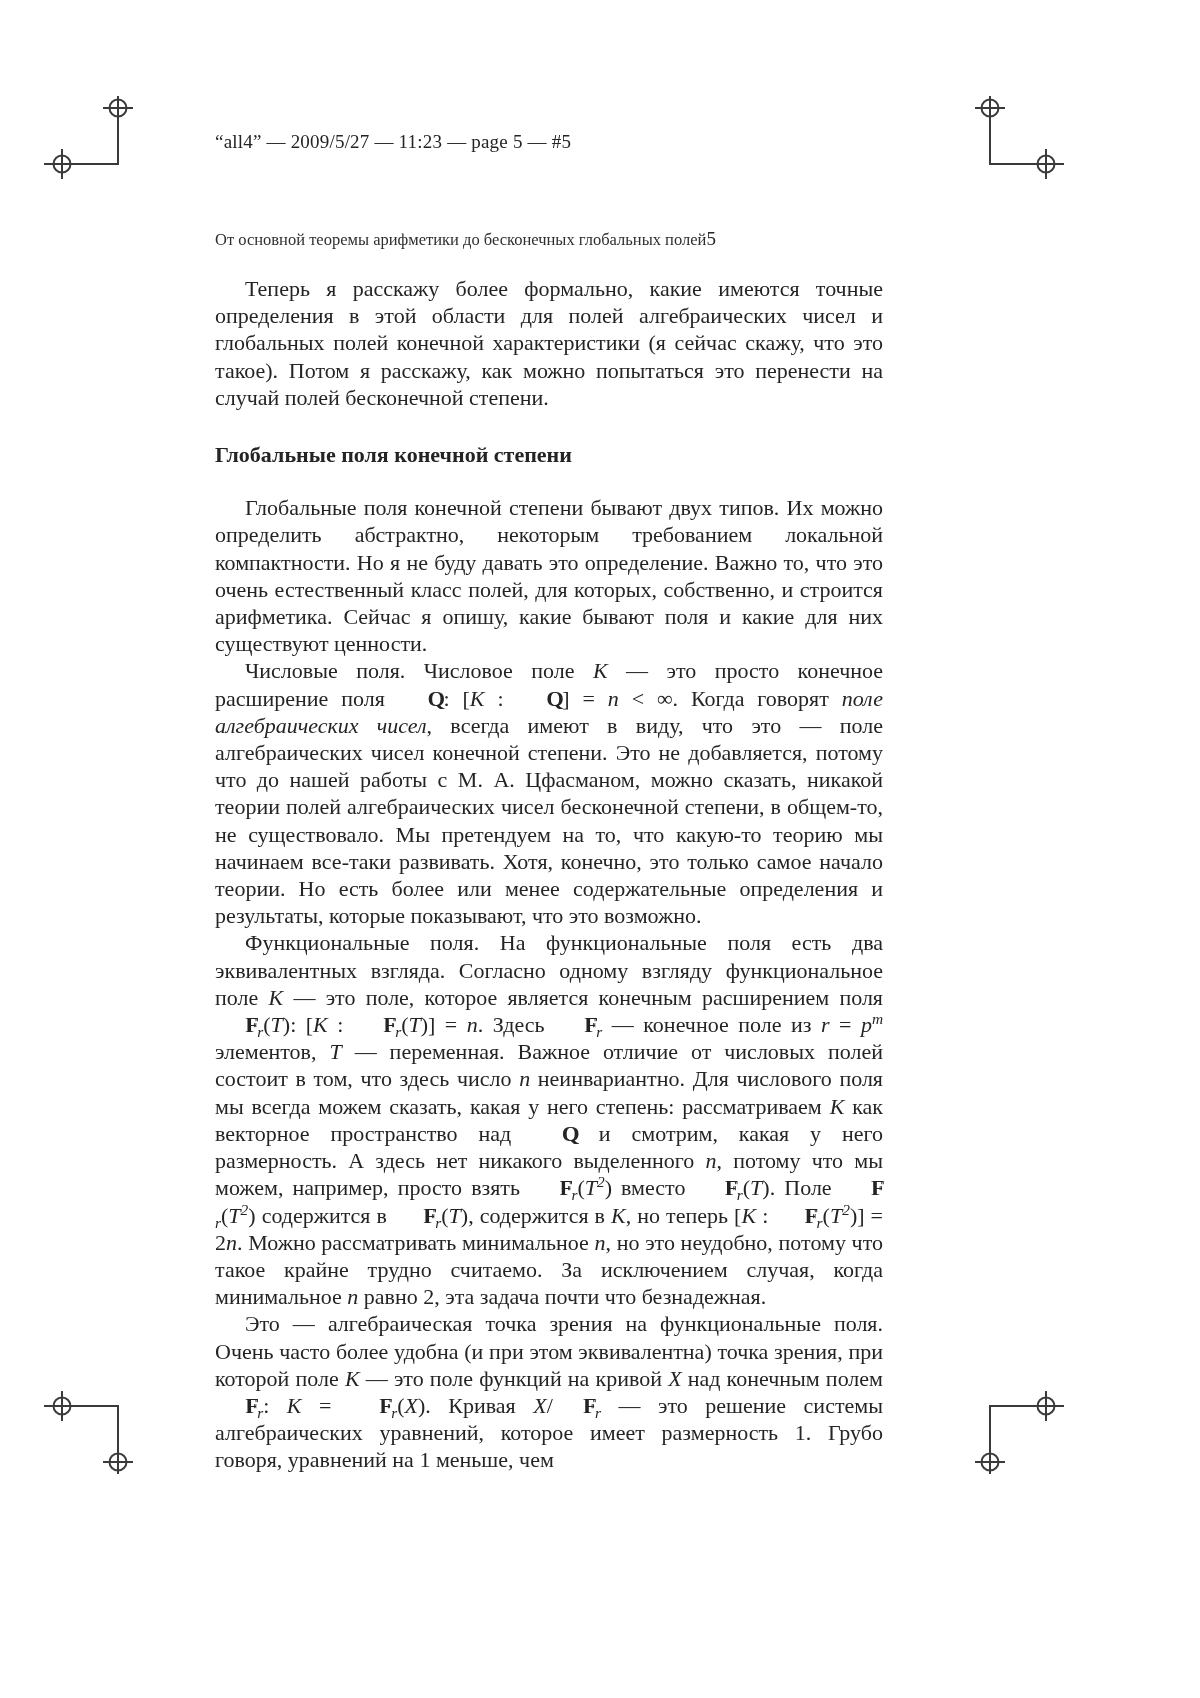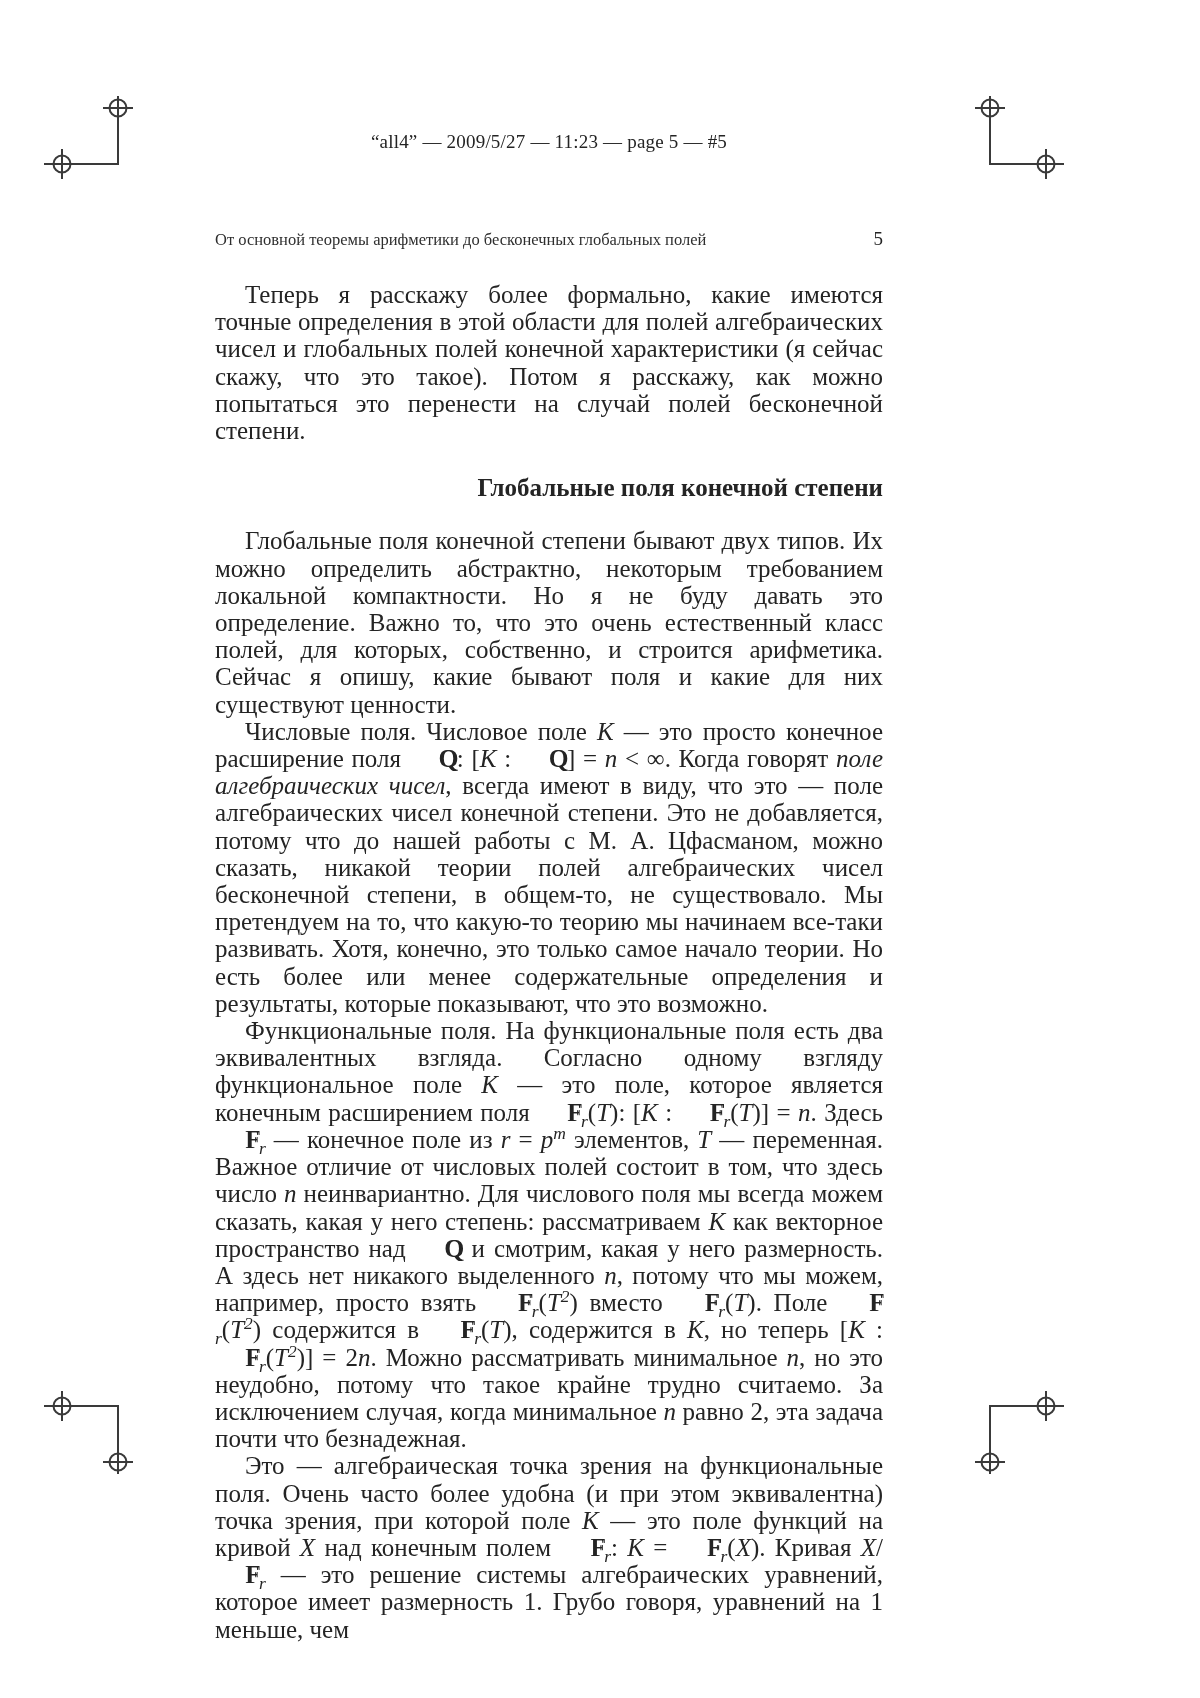--- a/index.html
+++ b/index.html
@@ -15,45 +15,43 @@
   .crop.tr { transform:scaleX(-1); }
   .crop.bl { transform:scaleY(-1); }
   .crop.br { transform:scale(-1,-1); }
 
   .content {
     position:absolute;
     left:215px; top:130px;
     width:668px;
   }
   .header-line {
-    text-align:center;
     font-size:19px;
     line-height:24px;
     letter-spacing:0.2px;
     white-space:nowrap;
   }
   .running-head {
     margin-top:74px;
     display:flex;
-    justify-content:space-between;
     align-items:baseline;
     font-size:16.5px;
     line-height:22px;
     color:#2e2e2e;
   }
   .running-head .rh-page { font-size:19px; color:#242424; }
   .body-text {
-    margin-top:30px;
-    font-size:25px;
+    margin-top:24px;
+    font-size:22px;
     line-height:27.2px;
     text-align:justify;
   }
   .para { margin:0; text-indent:30px; }
   .section-heading {
-    text-align:right;
+    text-align:left;
     font-weight:bold;
     margin:30px 0 26px 0;
     text-indent:0;
   }
   .run-b { font-weight:normal; }
   .run-i { font-style:italic; }
   sub, sup { font-size:70%; line-height:0; }
   sub.run-i, sup.run-i { font-style:italic; }
   .bb { position:relative; display:inline-block; font-style:normal; }
   .bb::after {

